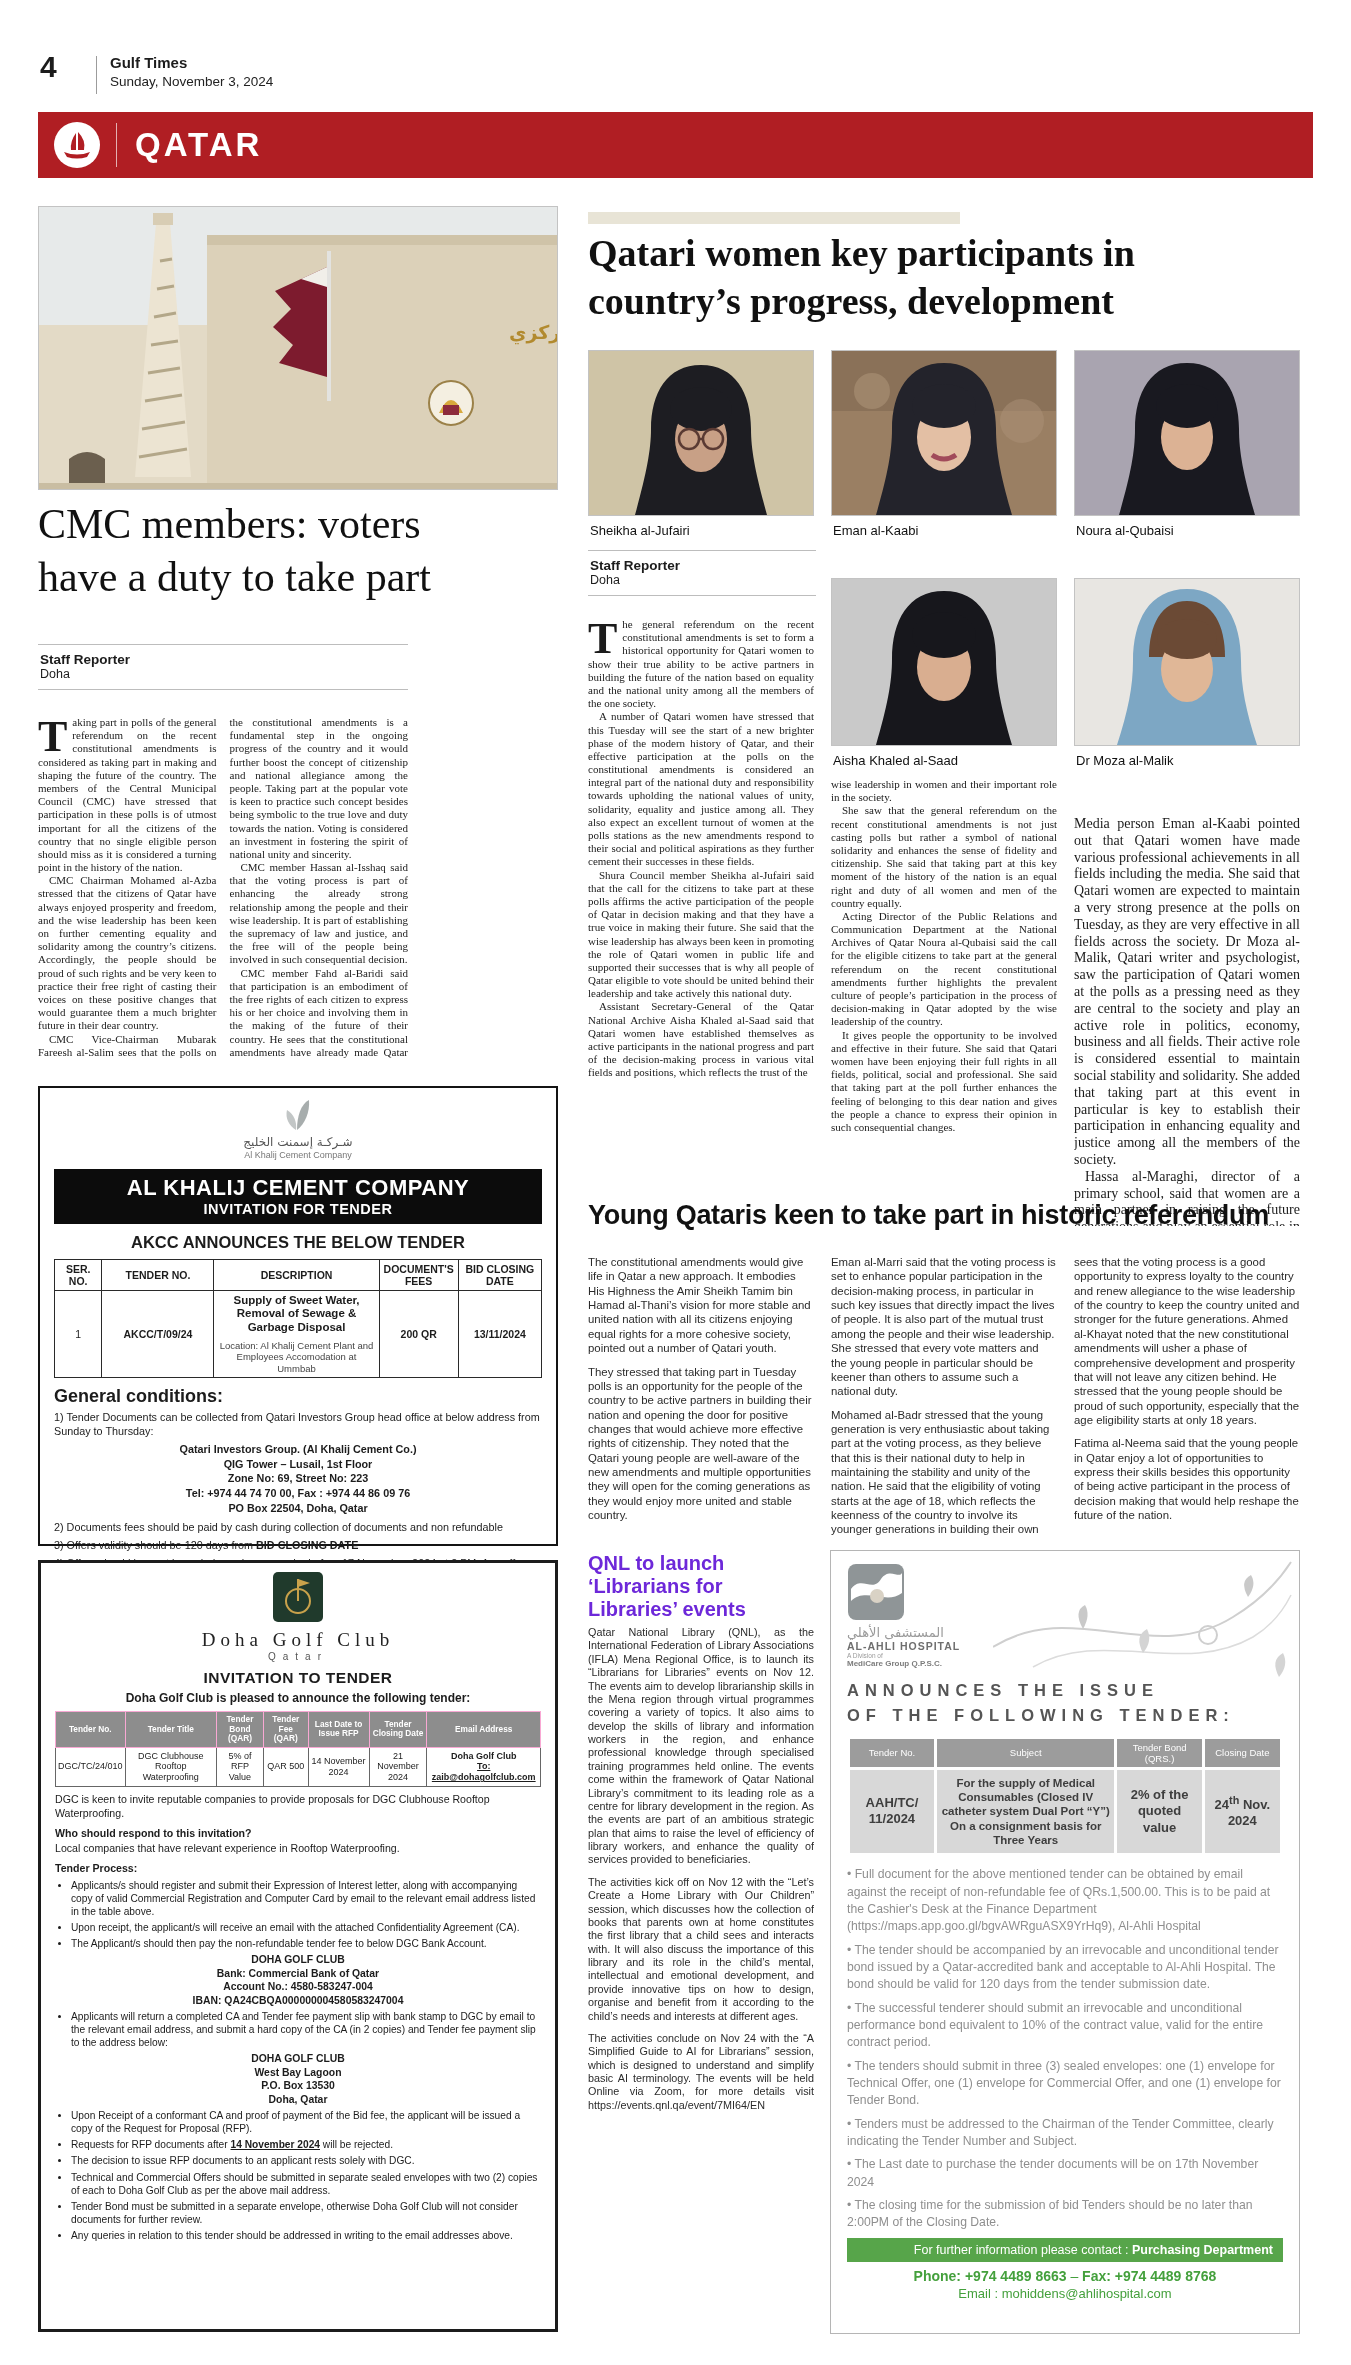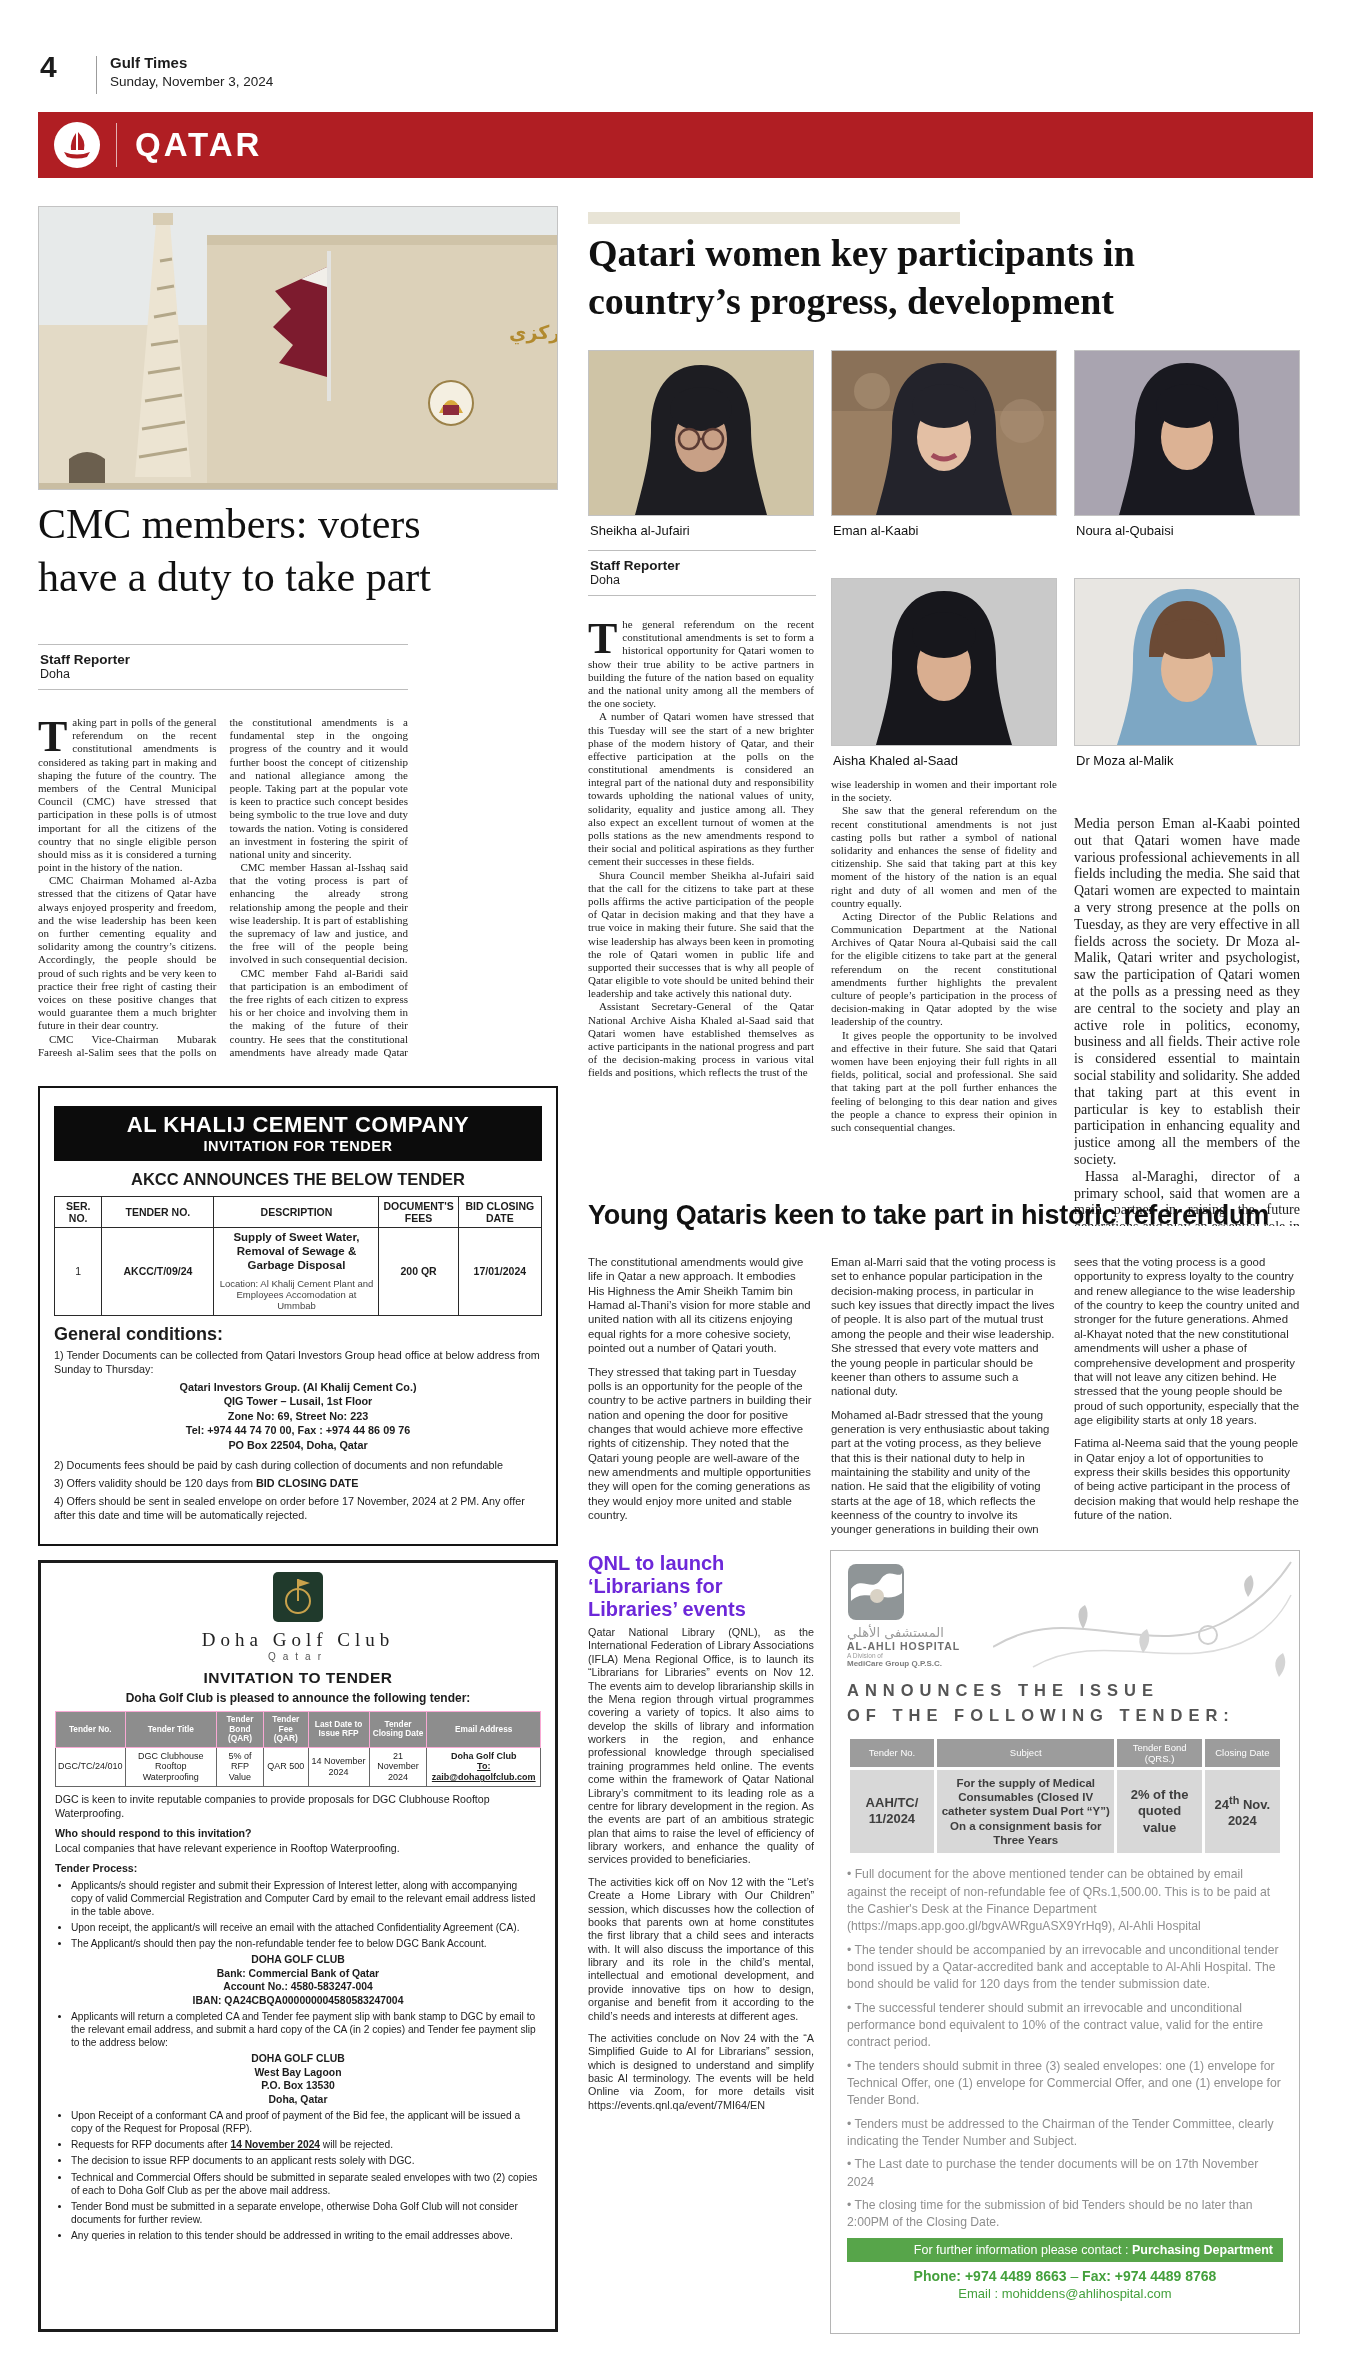--- a/index.html
+++ b/index.html
@@ -256,20 +256,28 @@
   </div>
 
   <div class="abs sans" style="left:588px;top:1552px;width:226px;font-size:20px;font-weight:700;line-height:1.15;color:#6d28d9;">QNL to launch ‘Librarians for Libraries’ events</div>
   <div class="abs sanscol" style="left:588px;top:1626px;width:226px;height:708px;font-size:10.8px;line-height:1.24;text-align:justify;">
     <p>Qatar National Library (QNL), as the International Federation of Library Associations (IFLA) Mena Regional Office, is to launch its “Librarians for Libraries” events on Nov 12. The events aim to develop librarianship skills in the Mena region through virtual programmes covering a variety of topics. It also aims to develop the skills of library and information workers in the region, and enhance professional knowledge through specialised training programmes held online. The events come within the framework of Qatar National Library’s commitment to its leading role as a centre for library development in the region. As the events are part of an ambitious strategic plan that aims to raise the level of efficiency of library workers, and enhance the quality of services provided to beneficiaries.</p>
     <p>The activities kick off on Nov 12 with the “Let’s Create a Home Library with Our Children” session, which discusses how the collection of books that parents own at home constitutes the first library that a child sees and interacts with. It will also discuss the importance of this library and its role in the child’s mental, intellectual and emotional development, and provide innovative tips on how to design, organise and benefit from it according to the child’s needs and interests at different ages.</p>
     <p><span>The activities conclude on Nov 24 with the “A Simplified Guide to AI for Librarians” session, which is designed to understand and simplify basic AI terminology. The events will be held Online via Zoom, for more details visit</span> <span class="link">https://events.qnl.qa/event/7MI64/EN</span></p>
   </div>
 
   <div class="abs adbox cement" style="left:38px;top:1086px;width:520px;height:460px;">
+    <div class="logo">
+      <svg width="42" height="34" viewBox="0 0 42 34">
+        <path d="M20 32 C20 18 24 6 32 2 C33 14 28 26 20 32 Z" fill="#a7adad"></path>
+        <path d="M19 32 C12 28 8 20 10 12 C17 16 20 24 19 32 Z" fill="#c2c6c6"></path>
+      </svg>
+      <div class="ar">شـركـة إسمنت الخليج</div>
+      <div class="en">Al Khalij Cement Company</div>
+    </div>
     <div class="blackband">
       <div class="t1">AL KHALIJ CEMENT COMPANY</div>
       <div class="t2">INVITATION FOR TENDER</div>
     </div>
     <div class="akcc">AKCC ANNOUNCES THE BELOW TENDER</div>
     <table class="ctable">
       <tbody>
           <tr>
         <th style="width:42px;">SER. NO.</th>
         <th style="width:112px;">TENDER NO.</th>
@@ -278,21 +286,21 @@
         <th style="width:80px;">BID CLOSING DATE</th>
       </tr>
       <tr>
         <td>1</td>
         <td style="font-weight:700;">AKCC/T/09/24</td>
         <td>
           <div class="desc-main">Supply of Sweet Water, Removal of Sewage &amp; Garbage Disposal</div>
           <div class="desc-loc">Location:  Al Khalij Cement Plant and Employees Accomodation at Ummbab</div>
         </td>
         <td style="font-weight:700;">200 QR</td>
-        <td style="font-weight:700;">17/01/2024</td>
+        <td style="font-weight:700;">13/11/2024</td>
       </tr>
     </tbody>
       </table>
     <div class="gc-title">General conditions:</div>
     <div class="gc-item">1) Tender Documents can be collected from Qatari Investors Group head office at below address from Sunday to Thursday:</div>
     <div class="gc-addr">
       <div>Qatari Investors Group. (Al Khalij Cement Co.)</div>
       <div>QIG Tower – Lusail, 1st Floor</div>
       <div>Zone No: 69, Street No: 223</div>
       <div>Tel: +974 44 74 70 00, Fax : +974 44 86 09 76</div>

